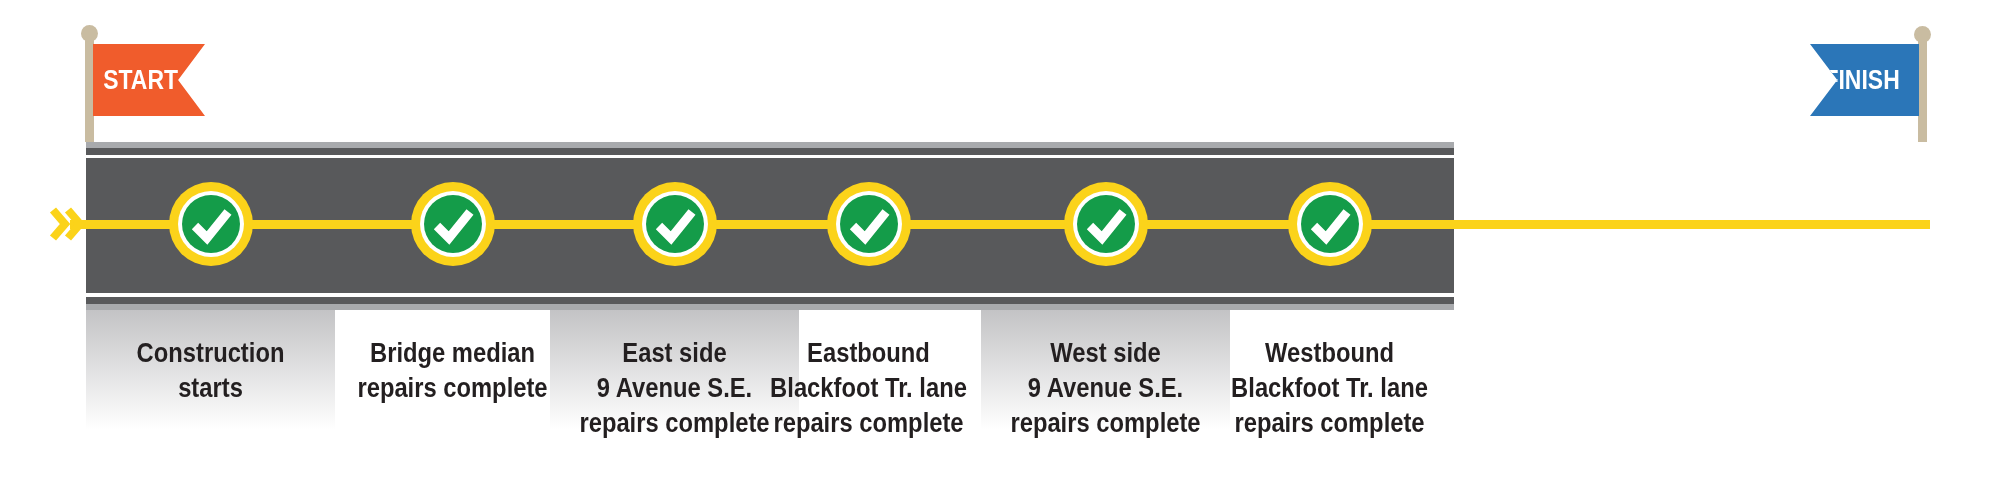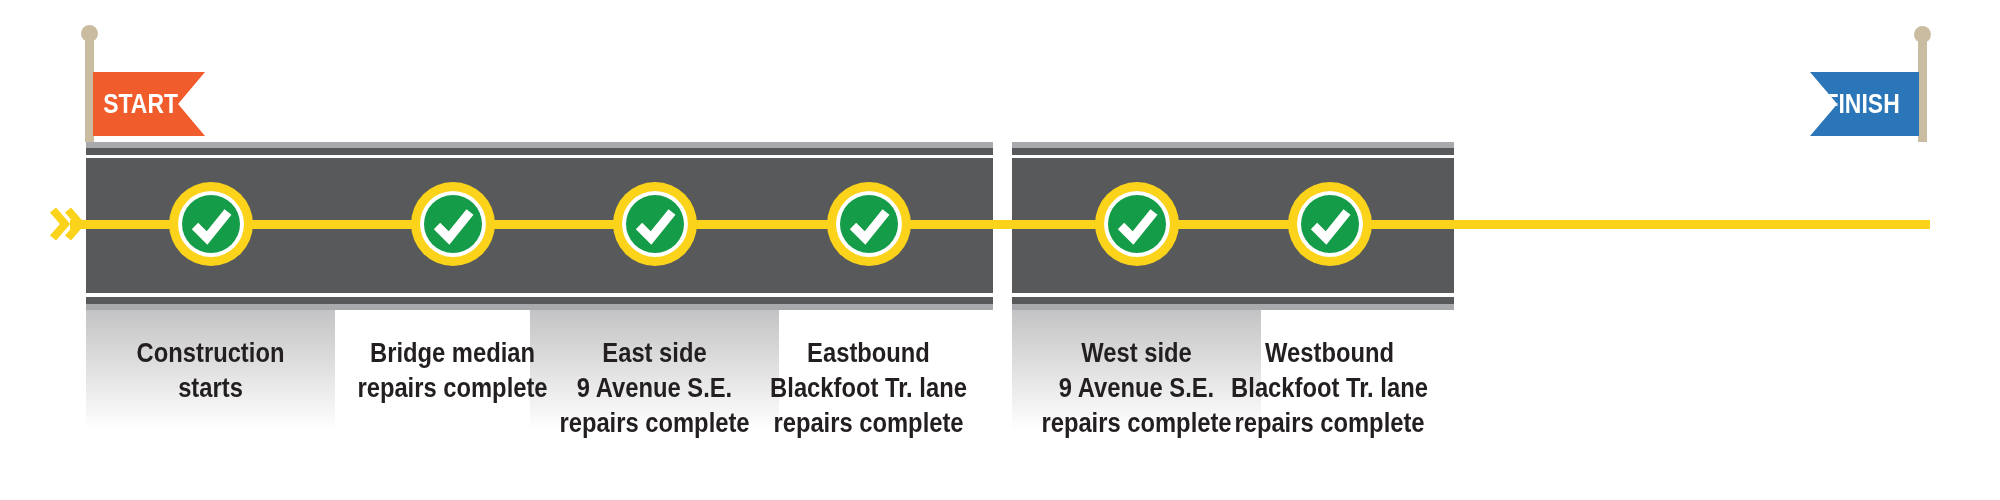--- a/index.html
+++ b/index.html
@@ -8,21 +8,21 @@
     font-family:"Liberation Sans",sans-serif;
   }
   
   .pole{position:absolute;width:9px;background:var(--pole-tan);z-index:1;}
   .pole-ball{position:absolute;width:17px;height:17px;border-radius:50%;background:var(--pole-tan);z-index:1;}
   #start-pole{left:85px;top:33px;height:109px;}
   #start-ball{left:81px;top:25px;}
   #finish-pole{left:1918px;top:34px;height:108px;}
   #finish-ball{left:1914px;top:26px;}
   
-  .flag{position:absolute;top:44px;height:64px;z-index:2;display:flex;align-items:center;margin-top:28px;}
+  .flag{position:absolute;top:44px;height:72px;z-index:2;display:flex;align-items:center;}
   #start-flag{
     left:93px;width:112px;background:var(--flag-orange);
     clip-path:polygon(0 0,100% 0,76% 50%,100% 100%,0 100%);
   }
   #finish-flag{
     left:1810px;width:109px;background:var(--flag-blue);
     clip-path:polygon(0 0,100% 0,100% 100%,0 100%,25% 50%);
     justify-content:flex-start;
   }
   .flag-label{
@@ -44,22 +44,22 @@
     font-size:27px;line-height:35px;font-weight:700;color:var(--text);
     transform:scaleX(.88);transform-origin:center top;z-index:4;
   }
   .check-badge{
     position:absolute;top:182px;left:calc(50% - 42px);width:84px;height:84px;z-index:3;
   }
   
   #center-line{position:absolute;left:70px;top:220px;width:1860px;height:9px;background:var(--line-yellow);z-index:2;}
   #chevrons{position:absolute;left:49px;top:207px;z-index:2;}
   
-  .s0{left:86px}.s1{left:328px}.s2{left:530px}.s3{left:744px}
-  .s4{left:1012px}.s5{left:1205px}.s6{left:1475px}.s7{left:1706px}
+  .s0{left:86px}.s1{left:328px}.s2{left:550px}.s3{left:744px}
+  .s4{left:981px}.s5{left:1205px}.s6{left:1475px}.s7{left:1706px}
 </style>
 </head>
 <body>
 
 <div id="stage">
 
   <div class="pole" id="start-pole"></div>
   <div class="pole-ball" id="start-ball"></div>
 
   <div class="pole" id="finish-pole"></div>

